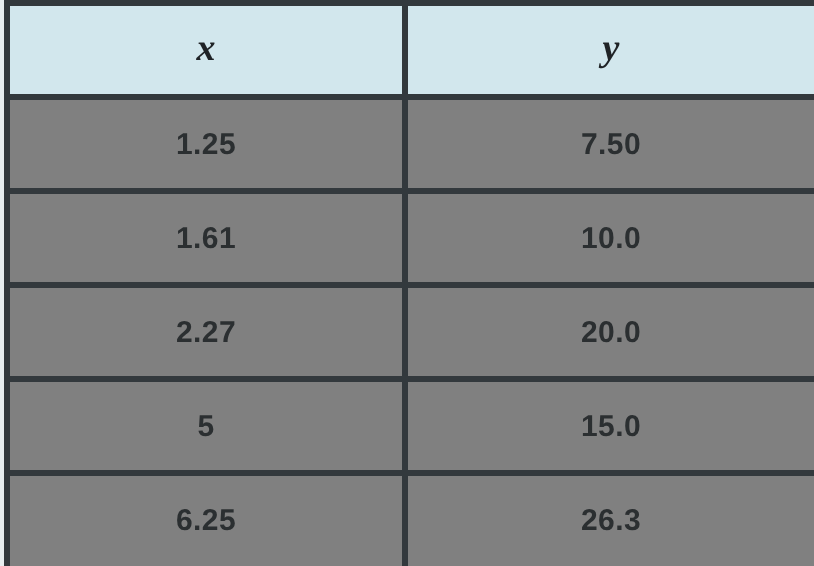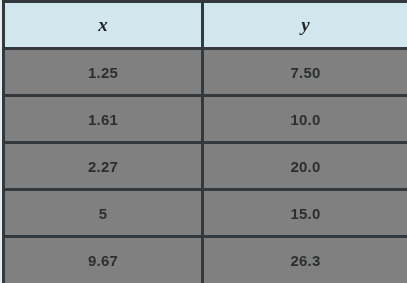--- a/index.html
+++ b/index.html
@@ -106,18 +106,18 @@
       </tr>
       <tr class="data-row">
         <td class="cell-x">2.27</td>
         <td class="cell-y">20.0</td>
       </tr>
       <tr class="data-row">
         <td class="cell-x">5</td>
         <td class="cell-y">15.0</td>
       </tr>
       <tr class="data-row">
-        <td class="cell-x">9.67</td>
+        <td class="cell-x">6.25</td>
         <td class="cell-y">26.3</td>
       </tr>
     </tbody>
   </table>
 </div>
 
 </body></html>

